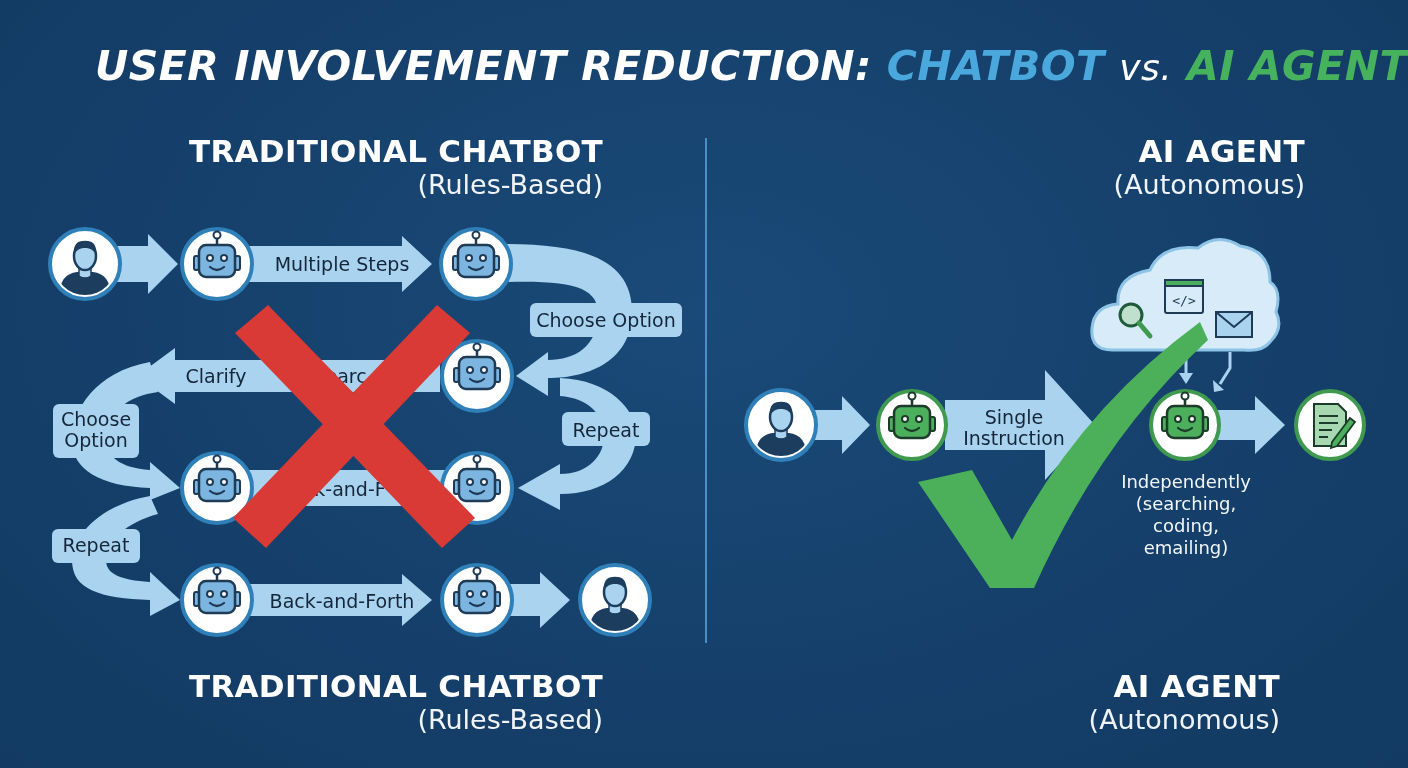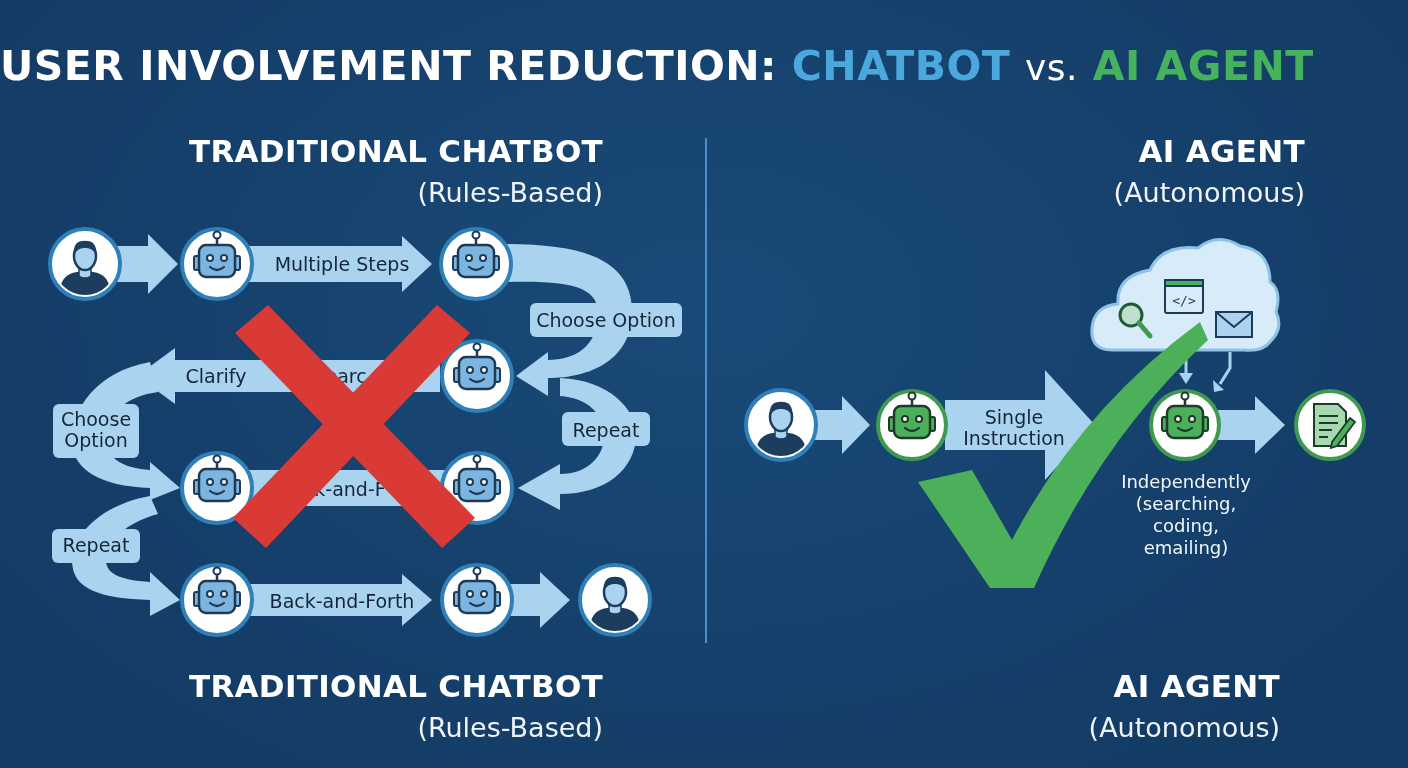--- a/index.html
+++ b/index.html
@@ -3,32 +3,32 @@
 <meta charset="utf-8">
 <style>
   html, body { margin:0; padding:0; }
   body {
     width:1408px; height:768px; overflow:hidden;
     background: radial-gradient(ellipse at 50% 40%, #1a4a78 0%, #15406b 55%, #123a62 100%);
     font-family: "DejaVu Sans", "Liberation Sans", sans-serif;
     position:relative;
   }
   .title {
-    position:absolute; left:0; top:42px; width:1408px; text-align:left;
+    position:absolute; left:0; top:42px; width:1408px; text-align:right;
     font-family:"DejaVu Sans", sans-serif; font-weight:bold; font-size:41px;
-    color:#ffffff; letter-spacing:0.5px; white-space:nowrap;
+    color:#ffffff; letter-spacing:0.5px; white-space:nowrap;font-style:italic;
   }
   .title .c1 { color:#4aa8dd; }
   .title .vs { font-weight:normal; font-size:36px; color:#ffffff; }
   .title .c2 { color:#46b25e; }
   .heading {
     position:absolute; text-align:right; color:#fff; white-space:nowrap;
   }
   .heading .h { font-weight:bold; font-size:31px; letter-spacing:0.3px; }
-  .heading .s { font-size:27px; margin-top:8px; color:#f0f4f8; }
+  .heading .s { font-size:27px; margin-top:0; color:#f0f4f8; }
   .divider {
     position:absolute; left:705px; top:138px; width:2px; height:505px;
     background:#4a90c8;
   }
   svg.diagram { position:absolute; left:0; top:0; }
   .lbl { font-family:"DejaVu Sans", sans-serif; fill:#14263a; }
   .lbl-w { font-family:"DejaVu Sans", sans-serif; fill:#f2f6fa; }
 </style>
 </head>
 <body>

